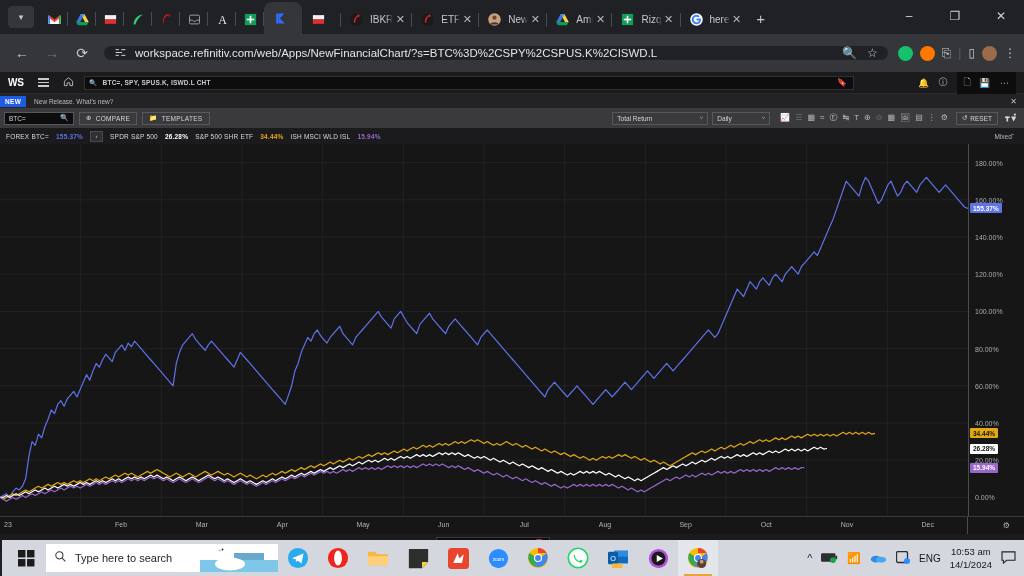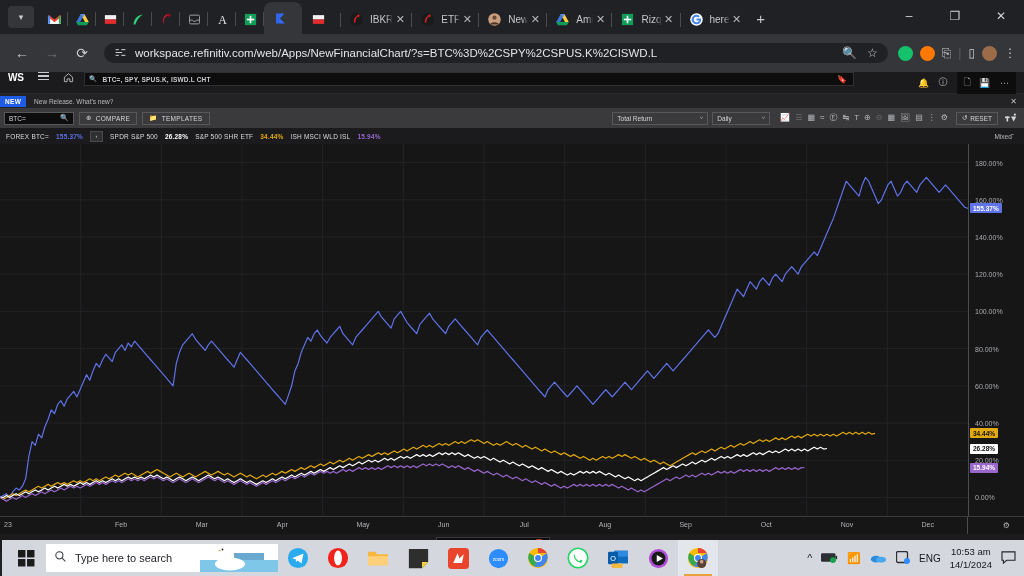--- a/index.html
+++ b/index.html
@@ -71,33 +71,33 @@
   .omnibar {
     height: 38px; background:#35363a; display:flex; align-items:center;
     padding: 0 8px; gap: 2px;
   }
   .navbtn {
     width:28px; height:28px; border-radius:50%; display:flex;
     align-items:center; justify-content:center; color:#c9cbce; font-size:14px;
   }
   .navbtn.disabled { color:#6e7175; }
   .urlbox {
-    flex:1; height:20px; background:#202124; border-radius:13px;
+    flex:1; height:14px; background:#202124; border-radius:13px;
     display:flex; align-items:center; padding: 0 6px 0 10px; margin: 0 6px;
     gap:8px;
   }
   .urltext { font-size:11.5px; color:#e3e4e6; white-space:nowrap; overflow:hidden; }
   .url-right { margin-left:auto; display:flex; align-items:center; gap:10px; padding-right:4px;}
   .ic { color:#c9cbce; font-size:12px; line-height:1; }
   .ext-icons { display:flex; align-items:center; gap:7px; padding-left:2px;}
   .circ { width:15px; height:15px; border-radius:50%; display:inline-block; }
 
   
   .ws-bar {
-    height:22px; background:#1b1b1d; display:flex; 
+    height:22px; background:#1b1b1d; display:flex; align-items:center;
     padding:0 4px; gap:6px; border-bottom:1px solid #2a2a2c;
   }
   .ws-logo { font-size:10px; font-weight:bold; color:#fff; padding:0 4px; letter-spacing:-0.3px;}
   .hamb { display:flex; flex-direction:column; gap:2px; padding:0 4px;}
   .hamb i { display:block; width:11px; height:1.4px; background:#c9cbce;}
   .ws-search {
     flex: 0 1 770px; height:14px; background:#0d0d0e; border:1px solid #303033;
     display:flex; align-items:center; padding:0 5px; gap:5px;
   }
   .ws-search .q { font-size:6.5px; color:#8d9095;}

